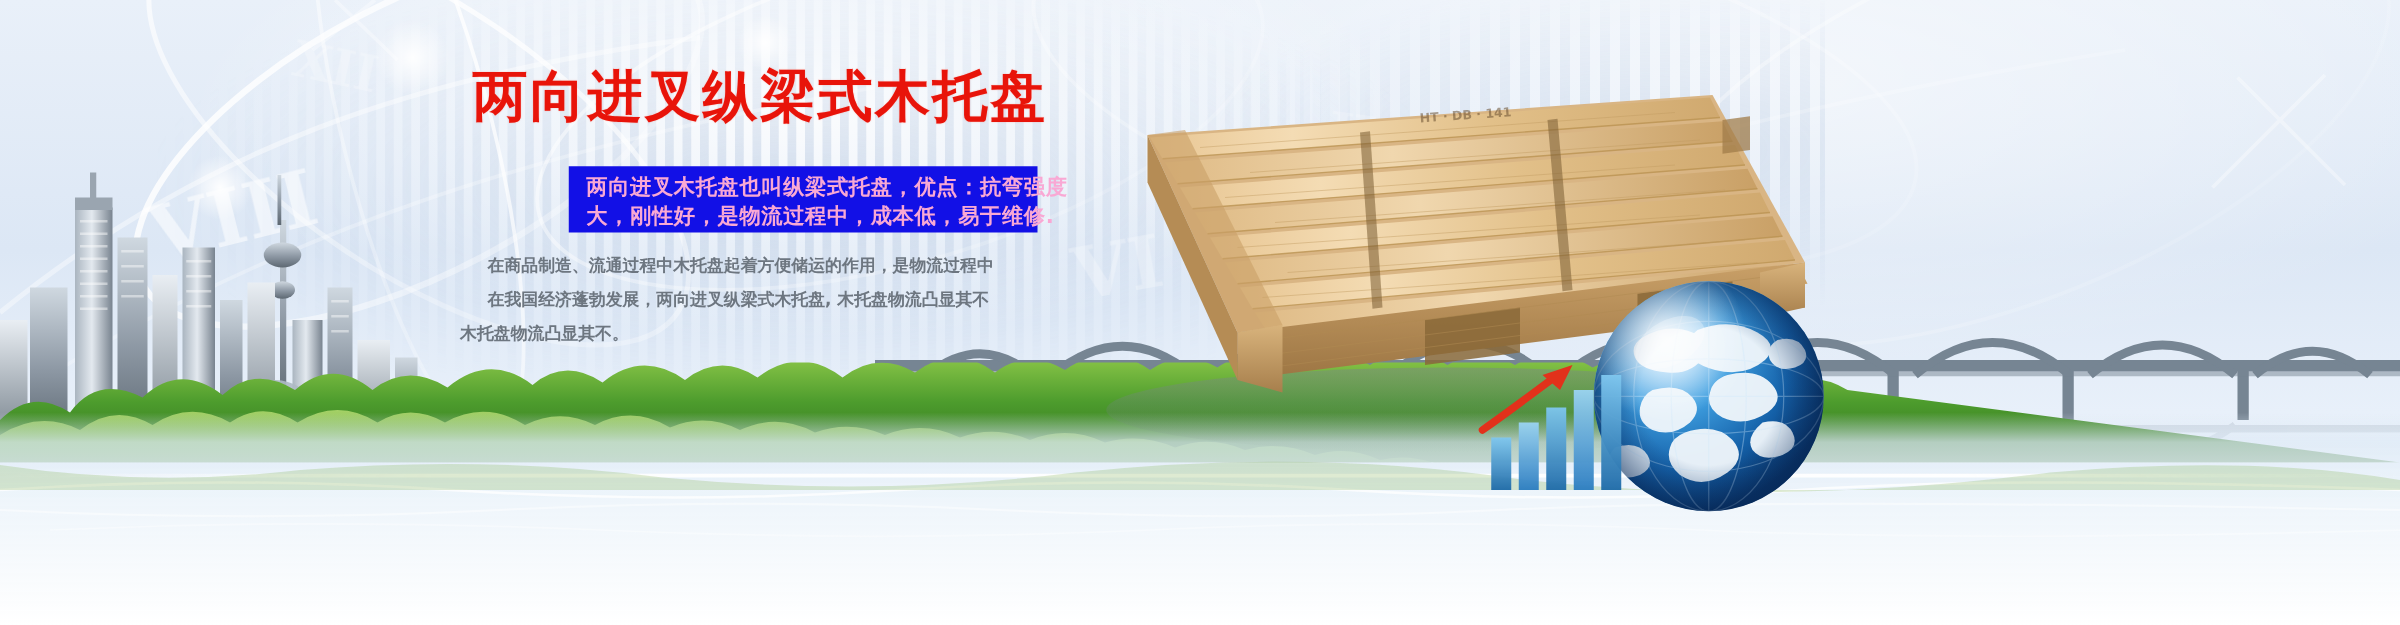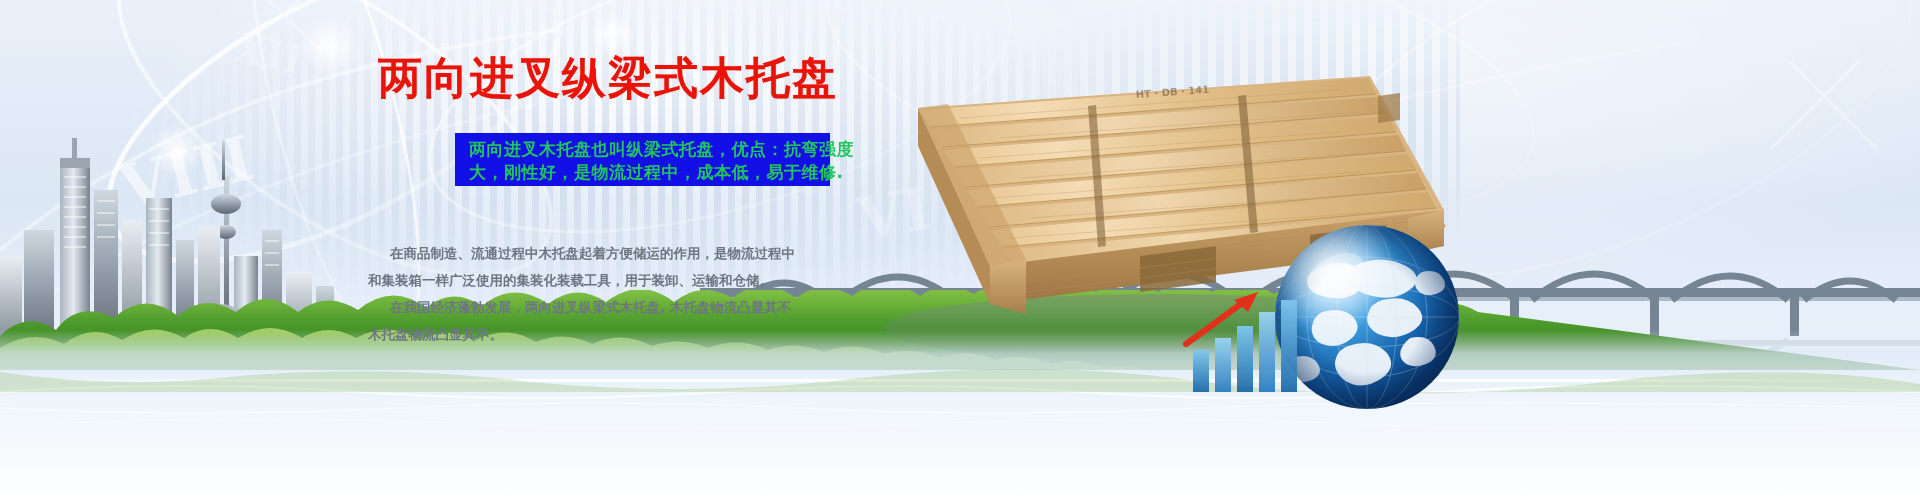--- a/index.html
+++ b/index.html
@@ -47,27 +47,27 @@
 
   
   .globe-wrap{position:absolute;left:1262px;top:212px;width:210px;height:210px;}
 
   
   .title{position:absolute;left:378px;top:56px;font-size:44px;line-height:44px;
     font-family:"DejaVu Sans","Liberation Sans",sans-serif;font-weight:bold;color:#E8140A;
     letter-spacing:2px;text-shadow:0 0 1px rgba(255,80,60,.55);white-space:nowrap;}
 
   .bluebox{position:absolute;left:455px;top:133px;width:375px;height:53px;background:#1210E6;}
-  .bluebox .line{position:absolute;left:14px;color:#22c55e;font-weight:bold;font-size:17px;
+  .bluebox .line{position:absolute;left:14px;color:#f9a8d4;font-weight:bold;font-size:17px;
     letter-spacing:.5px;white-space:nowrap;font-family:"DejaVu Sans","Liberation Sans",sans-serif;}
   .bluebox .l1{top:5px;}
   .bluebox .l2{top:28px;}
 
   .para{position:absolute;left:368px;top:200px;width:500px;color:#6d7680;font-size:13.5px;
-    line-height:27px;font-family:"DejaVu Sans","Liberation Sans",sans-serif;font-weight:bold;margin-top:40px;}
+    line-height:27px;font-family:"DejaVu Sans","Liberation Sans",sans-serif;font-weight:bold;}
   .para p{margin:0;white-space:nowrap;}
   .para .indent{text-indent:22px;}
 </style>
 </head>
 <body>
 
 <div class="banner">
 
   <div class="bg-sky"></div>
   <div class="dotgrid"></div>
@@ -424,18 +424,17 @@
 
   <div class="title">两向进叉纵梁式木托盘</div>
 
   <div class="bluebox">
     <div class="line l1">两向进叉木托盘也叫纵梁式托盘，优点：抗弯强度</div>
     <div class="line l2">大，刚性好，是物流过程中，成本低，易于维修.</div>
   </div>
 
   <div class="para">
     <p class="indent">在商品制造、流通过程中木托盘起着方便储运的作用，是物流过程中</p>
-    <p>和集装箱一样广泛使用的集装化装载工具，用于装卸、运输和仓储。</p>
     <p class="indent">在我国经济蓬勃发展，两向进叉纵梁式木托盘, 木托盘物流凸显其不</p>
     <p>木托盘物流凸显其不。</p>
   </div>
 
 </div>
 
 </body></html>

